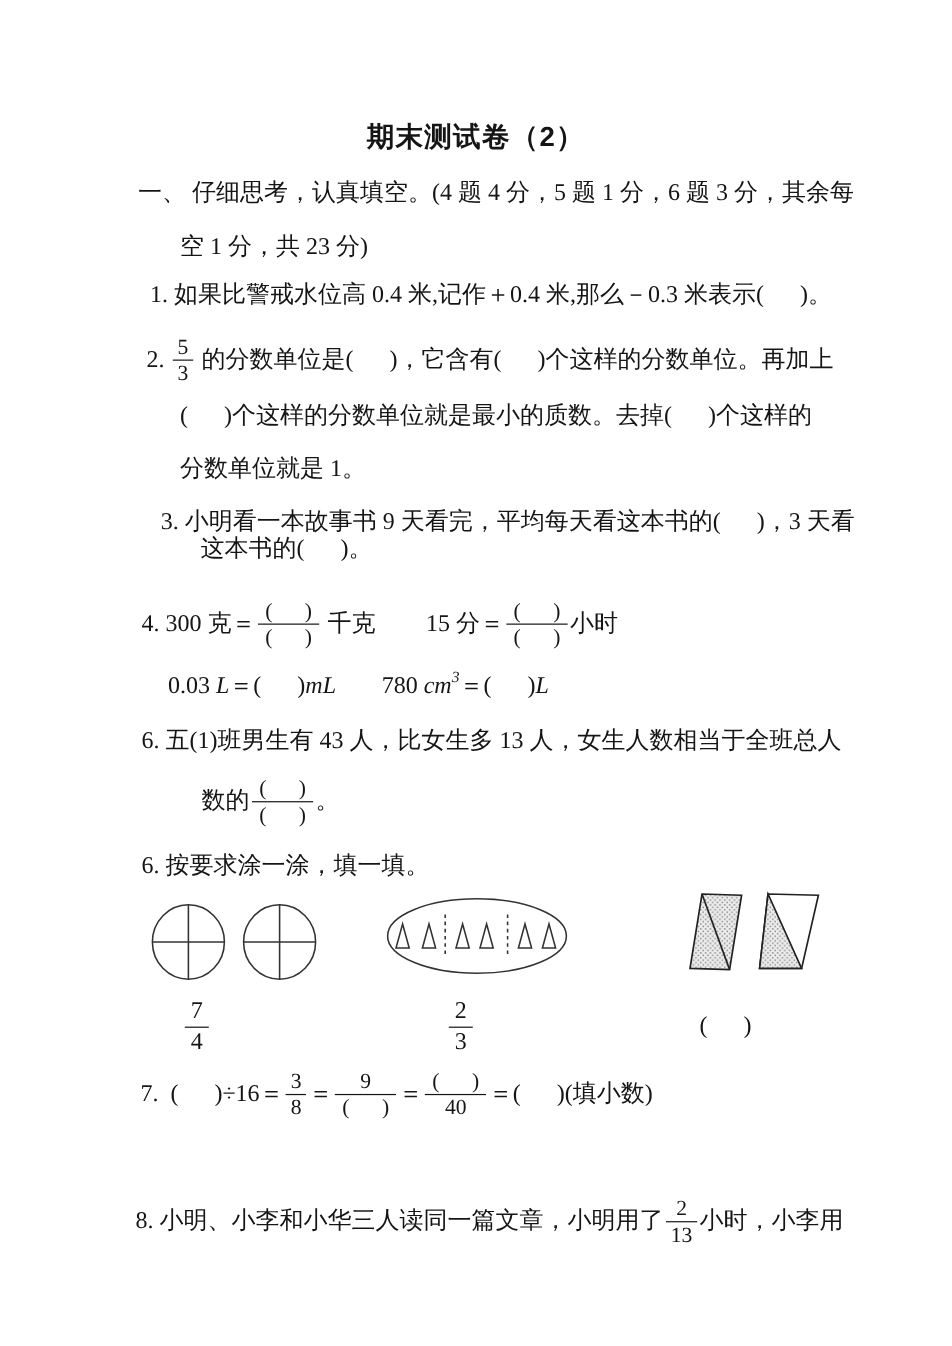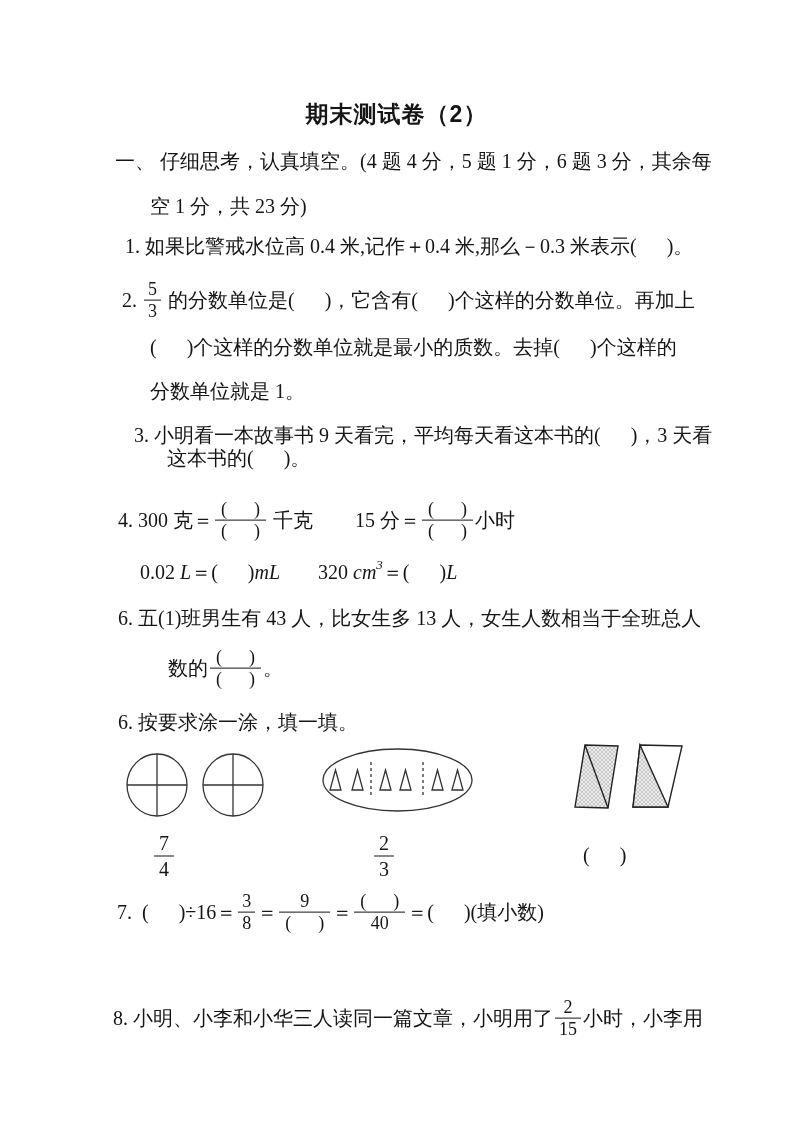--- a/index.html
+++ b/index.html
@@ -57,29 +57,29 @@
       <div class="line title" style="left: 0px; top: 114px; width: 793px;"><span>期末测试卷（2）</span></div>
       <div class="line" style="left: 115px; top: 161px;"><span>一、 仔细思考，认真填空。(4 题 4 分，5 题 1 分，6 题 3 分，其余每</span></div>
       <div class="line" style="left: 150px; top: 206px; justify-content: center;"><span>空 1 分，共 23 分)</span></div>
       <div class="line" style="left: 125px; top: 246px;"><span>1. 如果比警戒水位高 0.4 米,记作＋0.4 米,那么－0.3 米表示(      )。</span></div>
       <div class="line" style="left: 122px; top: 300px;"><span>2. </span><span class="frac"><span class="num">5</span><span class="bar"></span><span class="den">3</span></span><span> 的分数单位是(      )，它含有(      )个这样的分数单位。再加上</span></div>
       <div class="line" style="left: 150px; top: 347px;"><span>(      )个这样的分数单位就是最小的质数。去掉(      )个这样的</span></div>
       <div class="line" style="left: 150px; top: 391px; align-items: flex-end;"><span>分数单位就是 1。</span></div>
       <div class="line" style="left: 134px; top: 435px;"><span>3. 小明看一本故事书 9 天看完，平均每天看这本书的(      )，3 天看</span></div>
       <div class="line" style="left: 150px; top: 458px; margin-left: 17px;"><span>这本书的(      )。</span></div>
       <div class="line" style="left: 118px; top: 520px;"><span>4. 300 克＝</span><span class="frac blank"><span class="num">(      )</span><span class="bar"></span><span class="den">(      )</span></span><span> 千克</span><span style="display: inline-block; width: 42px;"></span><span>15 分＝</span><span class="frac blank"><span class="num">(      )</span><span class="bar"></span><span class="den">(      )</span></span><span>小时</span></div>
-      <div class="line" style="left: 140px; top: 572px;"><span>0.02 </span><span class="it">L</span><span>＝(      )</span><span class="it">mL</span><span style="display: inline-block; width: 38px;"></span><span>320 </span><span class="it">cm</span><span class="sup">3</span><span>＝(      )</span><span class="it">L</span></div>
+      <div class="line" style="left: 140px; top: 572px;"><span>0.03 </span><span class="it">L</span><span>＝(      )</span><span class="it">mL</span><span style="display: inline-block; width: 38px;"></span><span>780 </span><span class="it">cm</span><span class="sup">3</span><span>＝(      )</span><span class="it">L</span></div>
       <div class="line" style="left: 118px; top: 618px;"><span>6. 五(1)班男生有 43 人，比女生多 13 人，女生人数相当于全班总人</span></div>
       <div class="line" style="left: 168px; top: 668px;"><span>数的</span><span class="frac blank"><span class="num">(      )</span><span class="bar"></span><span class="den">(      )</span></span><span>。</span></div>
       <div class="line" style="left: 118px; top: 722px;"><span>6. 按要求涂一涂，填一填。</span></div>
       <div class="line" style="left: 152px; top: 856px;"><span class="frac lbl"><span class="num">7</span><span class="bar"></span><span class="den">4</span></span></div>
       <div class="line" style="left: 372px; top: 856px;"><span class="frac lbl"><span class="num">2</span><span class="bar"></span><span class="den">3</span></span></div>
       <div class="line" style="left: 583px; top: 855px;"><span>(      )</span></div>
       <div class="line" style="left: 117px; top: 912px;"><span>7.  (      )÷16＝</span><span class="frac"><span class="num">3</span><span class="bar"></span><span class="den">8</span></span><span>＝</span><span class="frac blank"><span class="num">9</span><span class="bar"></span><span class="den">(      )</span></span><span>＝</span><span class="frac blank"><span class="num">(      )</span><span class="bar"></span><span class="den">40</span></span><span>＝(      )(填小数)</span></div>
-      <div class="line" style="left: 113px; top: 978px; margin-top: 40px;"><span>8. 小明、小李和小华三人读同一篇文章，小明用了</span><span class="frac"><span class="num">2</span><span class="bar"></span><span class="den">15</span></span><span>小时，小李用</span></div>
+      <div class="line" style="left: 113px; top: 978px; margin-top: 40px;"><span>8. 小明、小李和小华三人读同一篇文章，小明用了</span><span class="frac"><span class="num">2</span><span class="bar"></span><span class="den">13</span></span><span>小时，小李用</span></div>
     </div>
 
   <svg class="diagram" style="left:125px;top:752px;" width="140" height="68">
     <g stroke="#333" stroke-width="1.3" fill="none">
       <ellipse cx="32" cy="33" rx="30" ry="31"></ellipse>
       <line x1="32" y1="2" x2="32" y2="64"></line>
       <line x1="2" y1="33" x2="62" y2="33"></line>
       <ellipse cx="108" cy="33" rx="30" ry="31"></ellipse>
       <line x1="108" y1="2" x2="108" y2="64"></line>
       <line x1="78" y1="33" x2="138" y2="33"></line>

